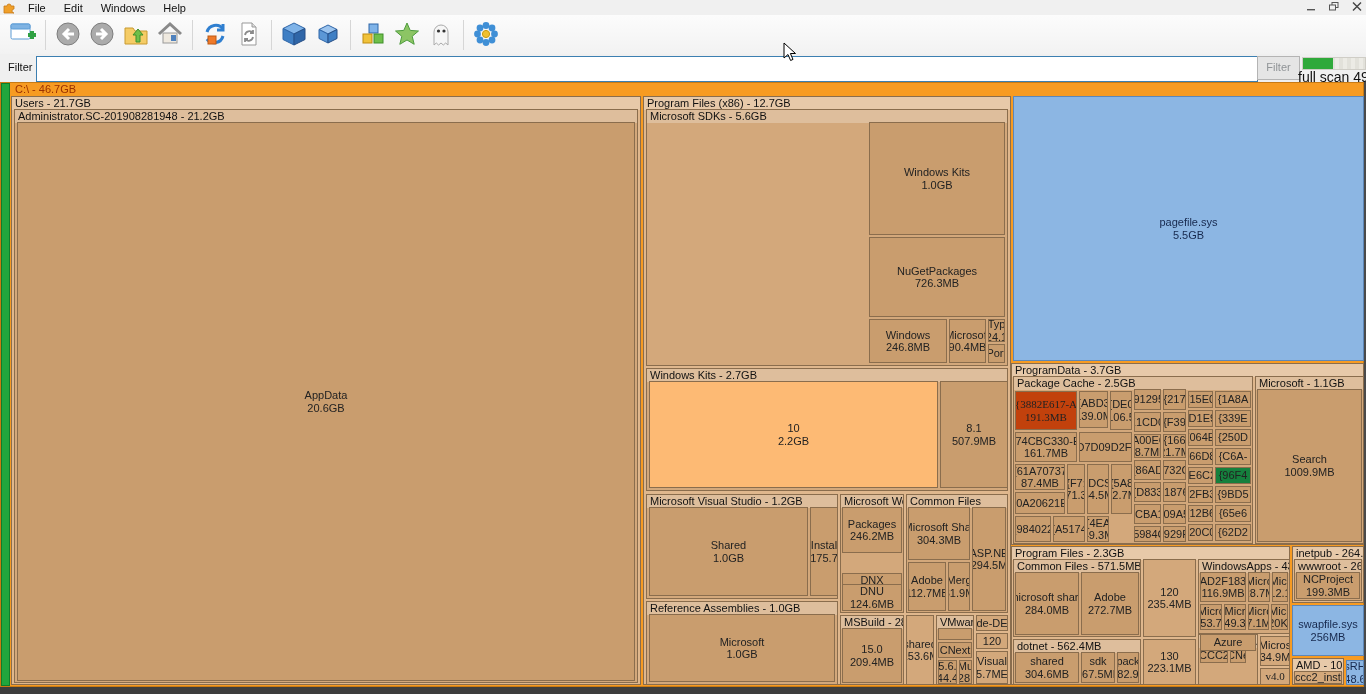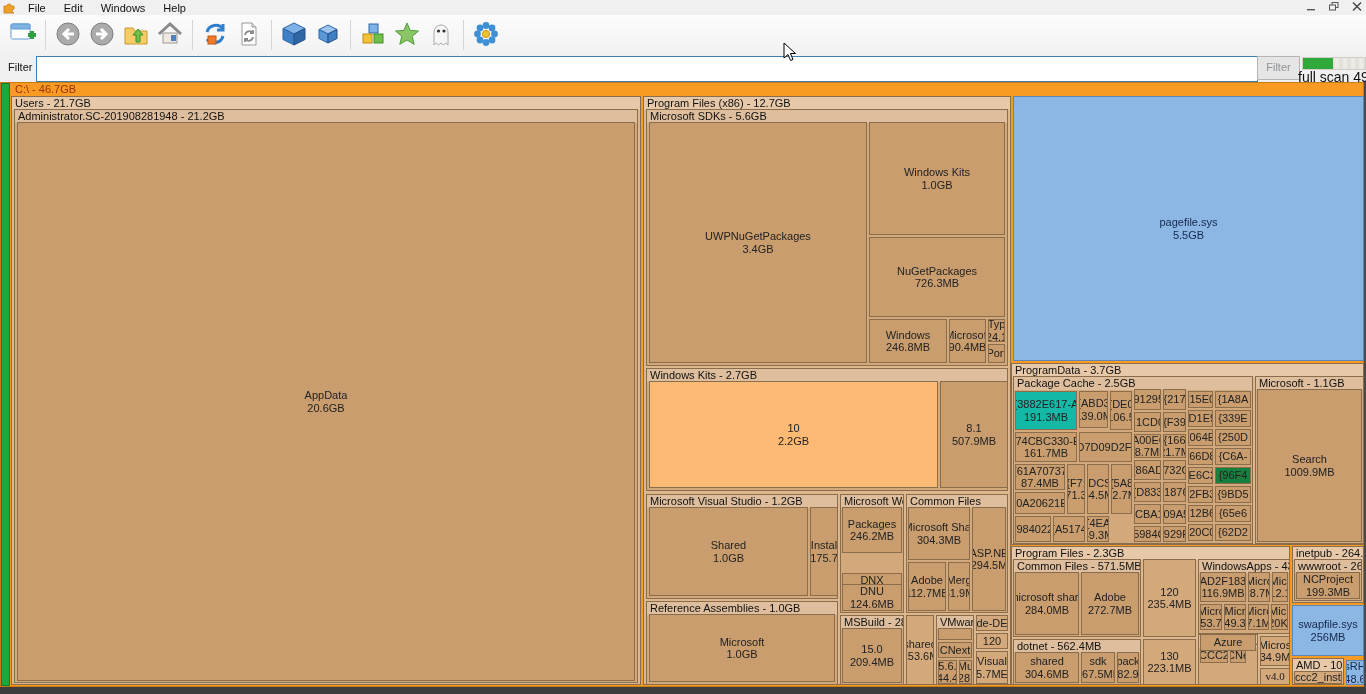--- a/index.html
+++ b/index.html
@@ -208,23 +208,20 @@
     </div>
     <div class="tm leaf" style="left: 17px; top: 40px; width: 618px; height: 559px; background: rgb(201, 157, 110);">
       <div class="tm-center">AppData<div>20.6GB</div></div>
     </div>
     <div class="tm folder" style="left: 643px; top: 14px; width: 368px; height: 589px; background: rgb(223, 183, 141);">
       <div class="tm-header">Program Files (x86) - 12.7GB</div>
     </div>
     <div class="tm folder" style="left: 646px; top: 27px; width: 362px; height: 257px; background: rgb(211, 168, 123);">
       <div class="tm-header">Microsoft SDKs - 5.6GB</div>
     </div>
-    <div class="tm leaf" style="left: 649px; top: 40px; width: 218px; height: 241px; background: rgb(201, 157, 110);">
-      <div class="tm-center">UWPNuGetPackages<div>3.4GB</div></div>
-    </div>
     <div class="tm leaf" style="left: 869px; top: 40px; width: 136px; height: 113px; background: rgb(201, 157, 110);">
       <div class="tm-center">Windows Kits<div>1.0GB</div></div>
     </div>
     <div class="tm leaf" style="left: 869px; top: 155px; width: 136px; height: 80px; background: rgb(201, 157, 110);">
       <div class="tm-center">NuGetPackages<div>726.3MB</div></div>
     </div>
     <div class="tm leaf" style="left: 869px; top: 237px; width: 78px; height: 44px; background: rgb(201, 157, 110);">
       <div class="tm-center">Windows<div>246.8MB</div></div>
     </div>
     <div class="tm leaf" style="left: 949px; top: 237px; width: 37px; height: 44px; background: rgb(201, 157, 110);">
@@ -320,21 +317,21 @@
     </div>
     <div class="tm file" style="left: 1013px; top: 14px; width: 351px; height: 265px;">
       <div class="tm-center">pagefile.sys<div>5.5GB</div></div>
     </div>
     <div class="tm folder" style="left: 1011px; top: 281px; width: 353px; height: 182px; background: rgb(223, 183, 141);">
       <div class="tm-header">ProgramData - 3.7GB</div>
     </div>
     <div class="tm folder" style="left: 1013px; top: 294px; width: 240px; height: 168px; background: rgb(211, 168, 123);">
       <div class="tm-header">Package Cache - 2.5GB</div>
     </div>
-    <div class="tm leaf" style="left: 1015px; top: 309px; width: 62px; height: 39px; background: #14b8a6;">
+    <div class="tm leaf" style="left: 1015px; top: 309px; width: 62px; height: 39px; background: #c2410c; font-family: Liberation Serif, serif;">
       <div class="tm-center">{3882E617-A<div>191.3MB</div></div>
     </div>
     <div class="tm leaf" style="left: 1079px; top: 309px; width: 29px; height: 37px; background: rgb(201, 157, 110);">
       <div class="tm-center">{ABD3<div>139.0M</div></div>
     </div>
     <div class="tm leaf" style="left: 1110px; top: 309px; width: 22px; height: 39px; background: rgb(201, 157, 110);">
       <div class="tm-center">{DE0<div>106.5</div></div>
     </div>
     <div class="tm leaf" style="left: 1134px; top: 307px; width: 27px; height: 21px; background: rgb(201, 157, 110);">
       <div class="tm-center">{791295A</div>

